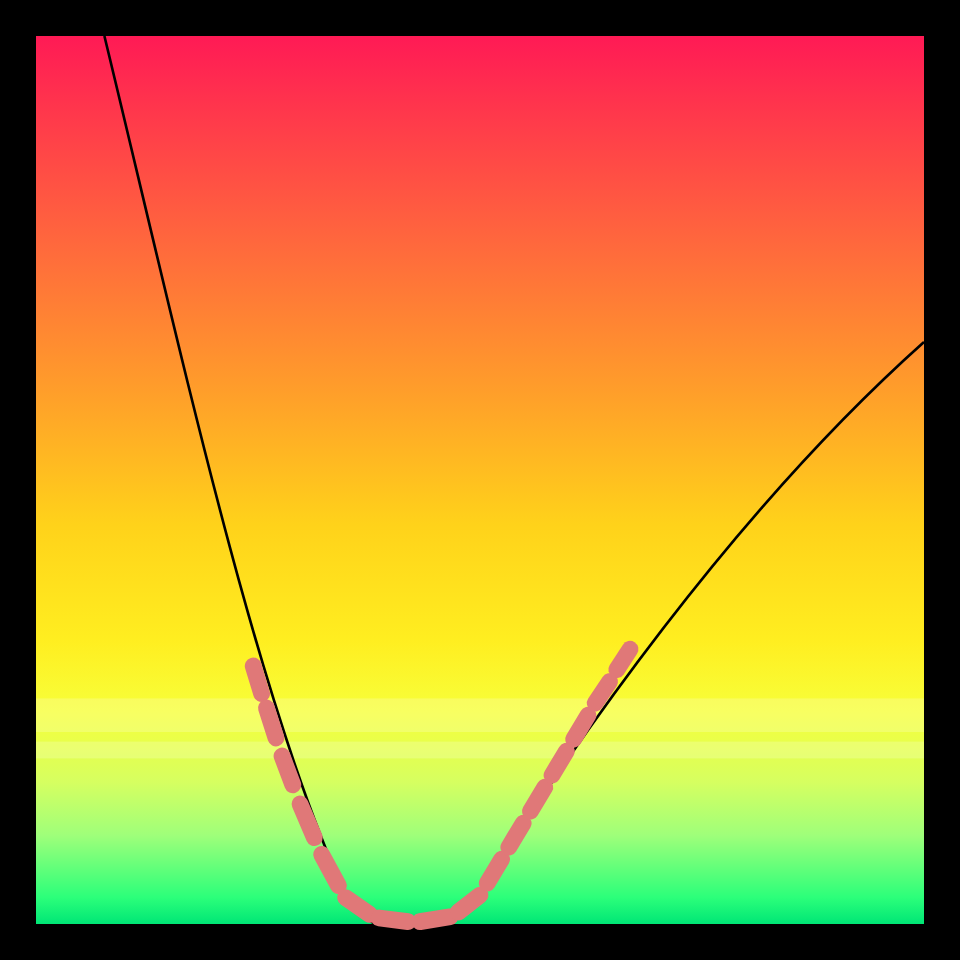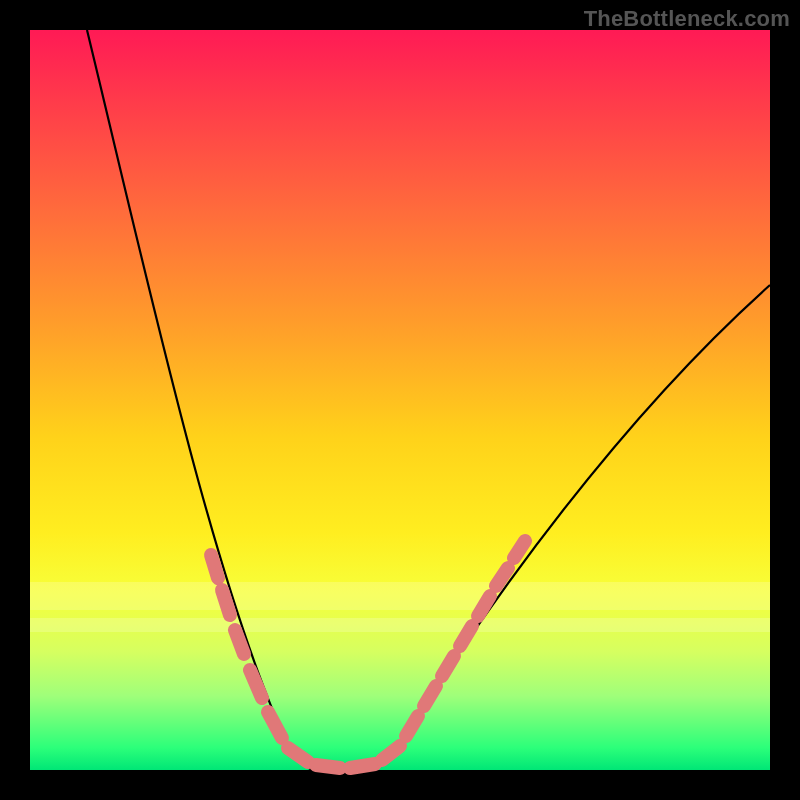--- a/index.html
+++ b/index.html
@@ -45,21 +45,20 @@
     left: 0; top: 0;
     width: 100%;
     height: 100%;
     overflow: visible;
   }
 </style>
 </head>
 <body>
 
 <div class="frame">
-  <div class="watermark">TheBottleneck.com</div>
   <div class="plot-area">
     <svg class="curve" viewBox="0 0 740 740" preserveAspectRatio="none">
       <g id="bands">
           <rect x="0" y="552" width="740" height="28" fill="rgba(255,255,255,0.20)"></rect>
           <rect x="0" y="588" width="740" height="14" fill="rgba(255,255,255,0.20)"></rect>
         </g>
       <path id="main-curve" fill="none" stroke="#000000" stroke-width="2.2" d="M 57 0 C 120 260, 185 560, 260 720 C 285 755, 330 755, 365 720 C 470 555, 600 380, 740 255"></path>
       <g id="markers">
           <line x1="181" y1="525" x2="188" y2="548" stroke="#e07878" stroke-width="14" stroke-linecap="round"></line>
           <line x1="192" y1="560" x2="200" y2="585" stroke="#e07878" stroke-width="14" stroke-linecap="round"></line>

